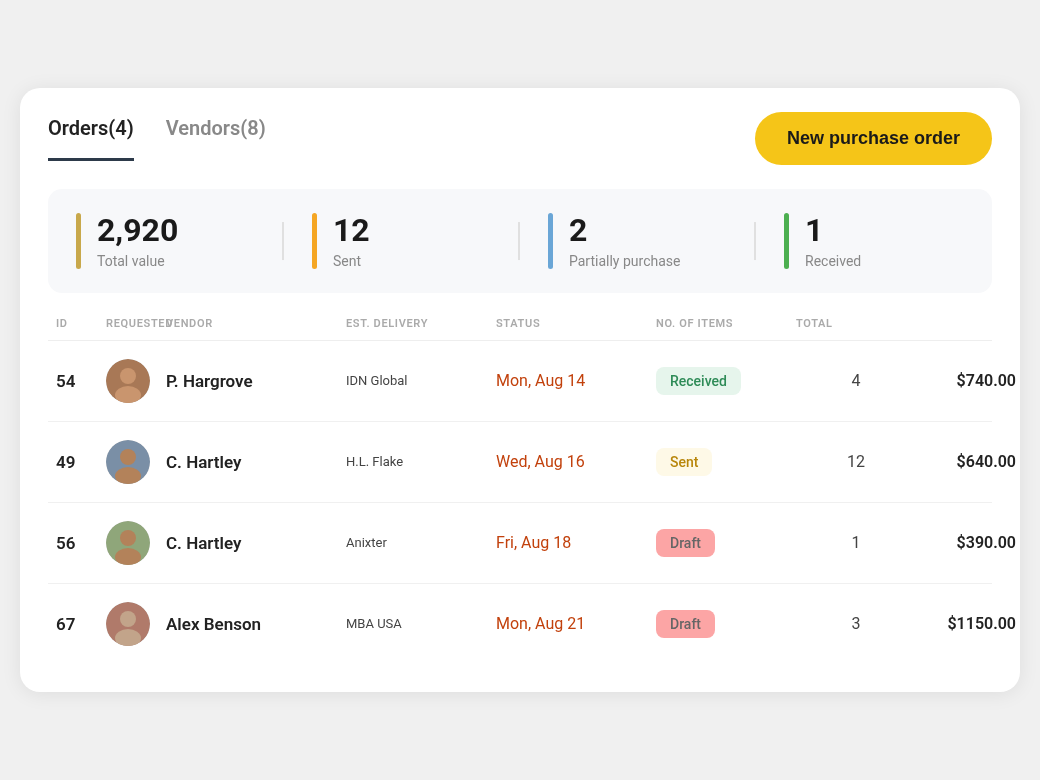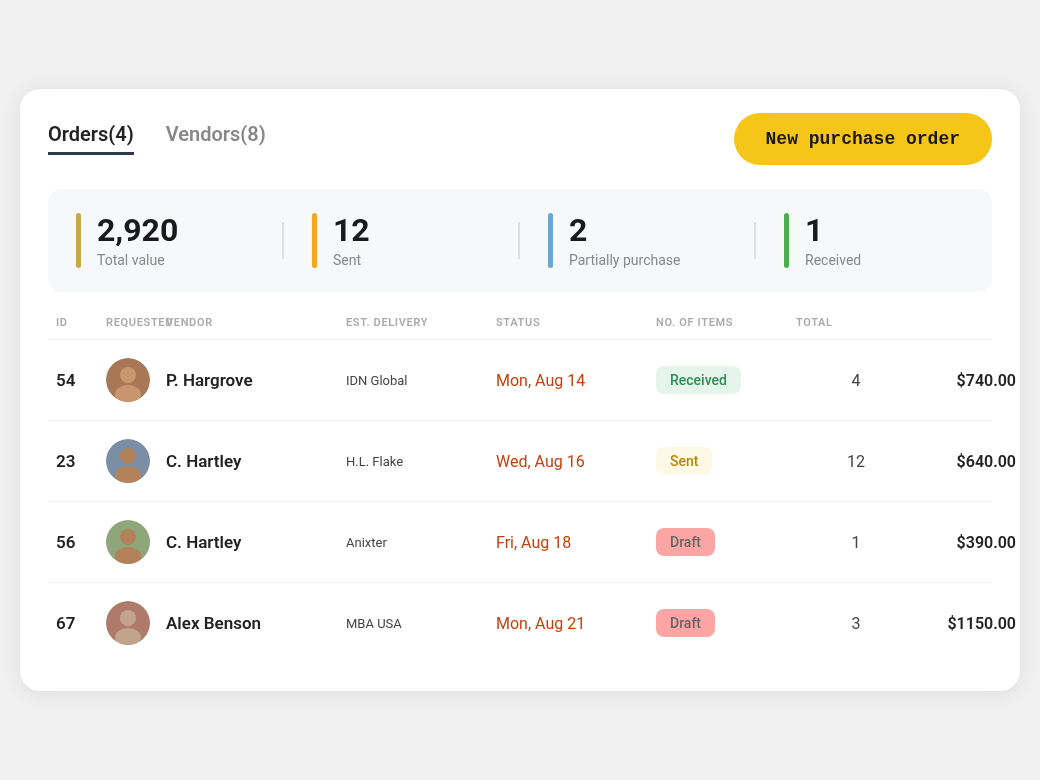--- a/index.html
+++ b/index.html
@@ -27,39 +27,38 @@
       margin-bottom: 24px;
     }
     .tabs {
       display: flex;
       gap: 32px;
     }
     .tab {
       font-size: 20px;
       font-weight: 600;
       color: #888;
-      padding-bottom: 6px;
+      padding-bottom: 18px;
       cursor: pointer;
       border-bottom: 3px solid transparent;
     }
     .tab.active {
       color: #222;
       border-bottom: 3px solid #2d3a4a;
     }
     .new-order-btn {
       background: #f5c518;
       color: #1a1a1a;
       font-size: 18px;
       font-weight: 700;
       border: none;
       border-radius: 50px;
       padding: 16px 32px;
       cursor: pointer;
       white-space: nowrap;
-      font-family: Liberation Mono, monospace;
     }
     
     .stats-row {
       display: flex;
       background: #f7f8fa;
       border-radius: 14px;
       padding: 20px 0;
       margin-bottom: 24px;
     }
     .stat-item {
@@ -254,21 +253,21 @@
     </svg>
           </div>
       <div class="cell-name">P. Hargrove</div>
       <div class="cell-vendor">IDN Global</div>
       <div class="cell-delivery">Mon, Aug 14</div>
       <div><span class="status-badge status-received">Received</span></div>
       <div class="cell-items">4</div>
       <div class="cell-total">$740.00</div>
     </div>
         <div class="table-row">
-      <div class="cell-id">23</div>
+      <div class="cell-id">49</div>
       <div class="avatar">
             <svg viewBox="0 0 44 44" xmlns="http://www.w3.org/2000/svg">
       <circle cx="22" cy="22" r="22" fill="#7a8fa6"></circle>
       <circle cx="22" cy="17" r="8" fill="#b3825a"></circle>
       <ellipse cx="22" cy="36" rx="13" ry="9" fill="#b3825a"></ellipse>
     </svg>
           </div>
       <div class="cell-name">C. Hartley</div>
       <div class="cell-vendor">H.L. Flake</div>
       <div class="cell-delivery">Wed, Aug 16</div>

